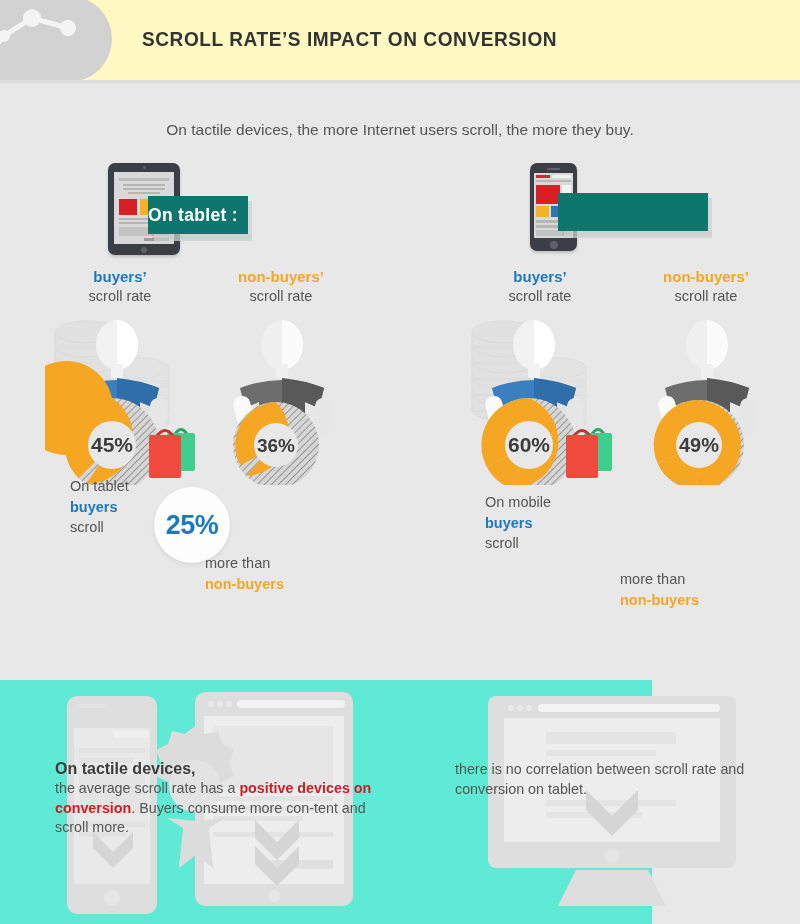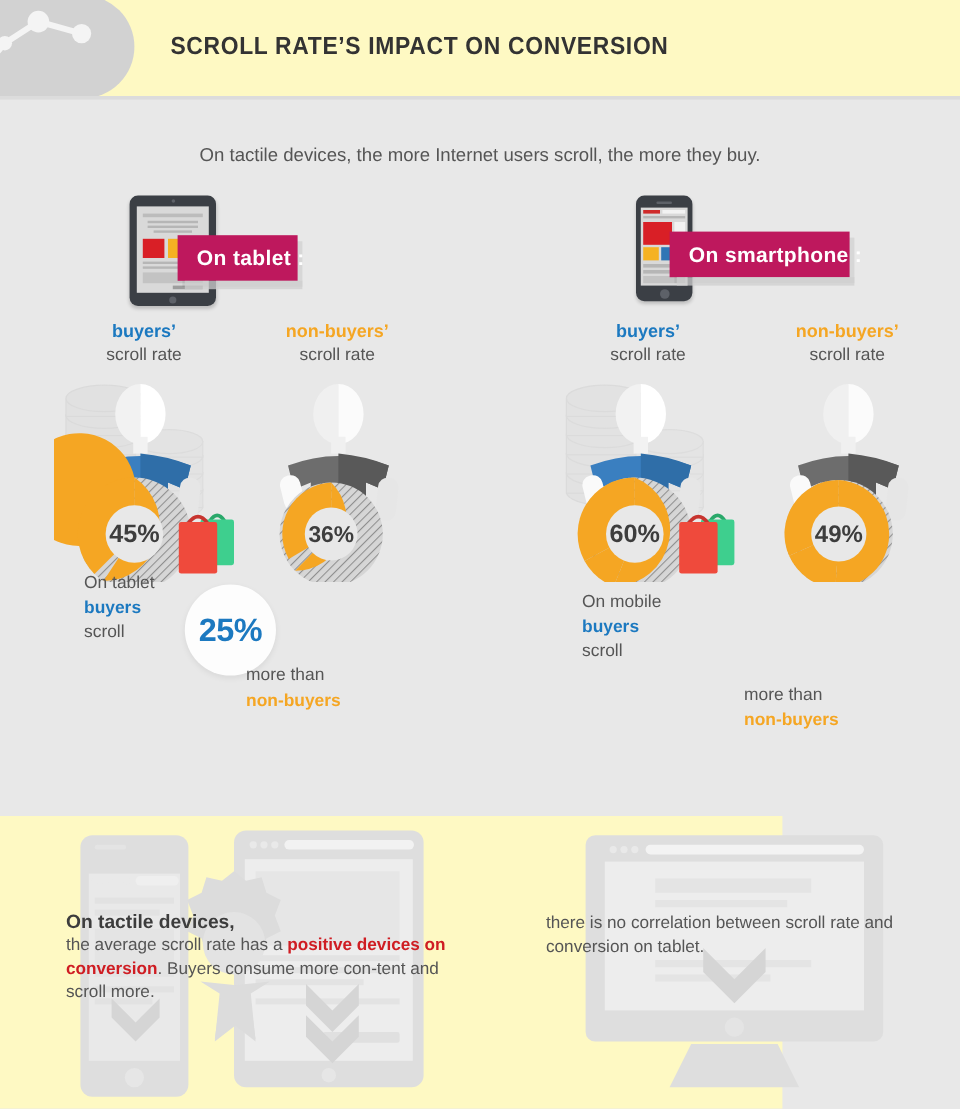--- a/index.html
+++ b/index.html
@@ -34,23 +34,23 @@
   
   .subtitle{
     position:absolute;left:0;top:121px;width:800px;text-align:center;
     font-size:15.5px;color:#555555;
   }
 
   
   .device-wrap{position:absolute;}
   .ribbon{
     position:absolute;height:38px;
-    background:#be185d;
+    background:#0f766e;
     display:flex;align-items:center;
-    padding:0 16px 0 16px;
+    padding:0 16px 0 0;
     color:#ffffff;font-size:17.5px;font-weight:bold;letter-spacing:.3px;
     box-sizing:border-box;
     white-space:nowrap;
     box-shadow:4px 5px 0 rgba(0,0,0,.07);
   }
   .ribbon-tail{
     position:absolute;bottom:-7px;left:6px;height:7px;
     background:#cfcfcf;opacity:.75;
   }
 
@@ -103,21 +103,21 @@
   .concl .tail{position:absolute;font-size:14.5px;color:#555555;line-height:1.42;text-align:left;}
   .concl .tail .nb{color:#f5a623;font-weight:bold;}
 
   
   .footnote{
     position:absolute;left:30px;top:635px;
     font-size:12.5px;color:#6a6a6a;
   }
 
   
-  .bottom{position:absolute;left:0;top:680px;width:652px;height:244px;background:#fef9c3;}
+  .bottom{position:absolute;left:0;top:680px;width:652px;height:244px;background:#5eead4;}
   .bg-art{position:absolute;opacity:1;}
   .panel-text{position:absolute;}
   .panel-text .h{font-size:16px;font-weight:bold;color:#3d3d3d;display:block;margin-bottom:1px;}
   .panel-text .b{font-size:14.3px;color:#555555;line-height:1.38;display:block;}
   .panel-text .b .red{color:#cf1d23;font-weight:bold;}
 </style>
 </head>
 <body>
 
 <div class="stage">
@@ -174,21 +174,20 @@
         <div class="sc-amber" style="left:2px;top:33px;width:13px;height:11px;"></div>
         <div class="sc-blue" style="left:17px;top:33px;width:8px;height:11px;"></div>
         <div class="sc-white" style="left:27px;top:33px;width:10px;height:11px;"></div>
         <div class="sc-line" style="left:2px;top:47px;width:35px;height:3px;"></div>
         <div class="sc-line" style="left:2px;top:52px;width:35px;height:3px;"></div>
         <div class="sc-grey" style="left:2px;top:57px;width:35px;height:6px;"></div>
       </div>
       <div class="home"></div>
     </div>
     <div class="ribbon" style="left:28px;top:30px;width:150px;">
-      <span>On smartphone :</span>
       <div class="ribbon-tail" style="width:148px;"></div>
     </div>
   </div>
 
   <div class="col-label" style="left:55px;top:267px;width:130px;">
     <span class="k k-blue">buyers’</span>
     <span>scroll rate</span>
   </div>
   <div class="col-label" style="left:216px;top:267px;width:130px;">
     <span class="k k-amber">non-buyers’</span>

